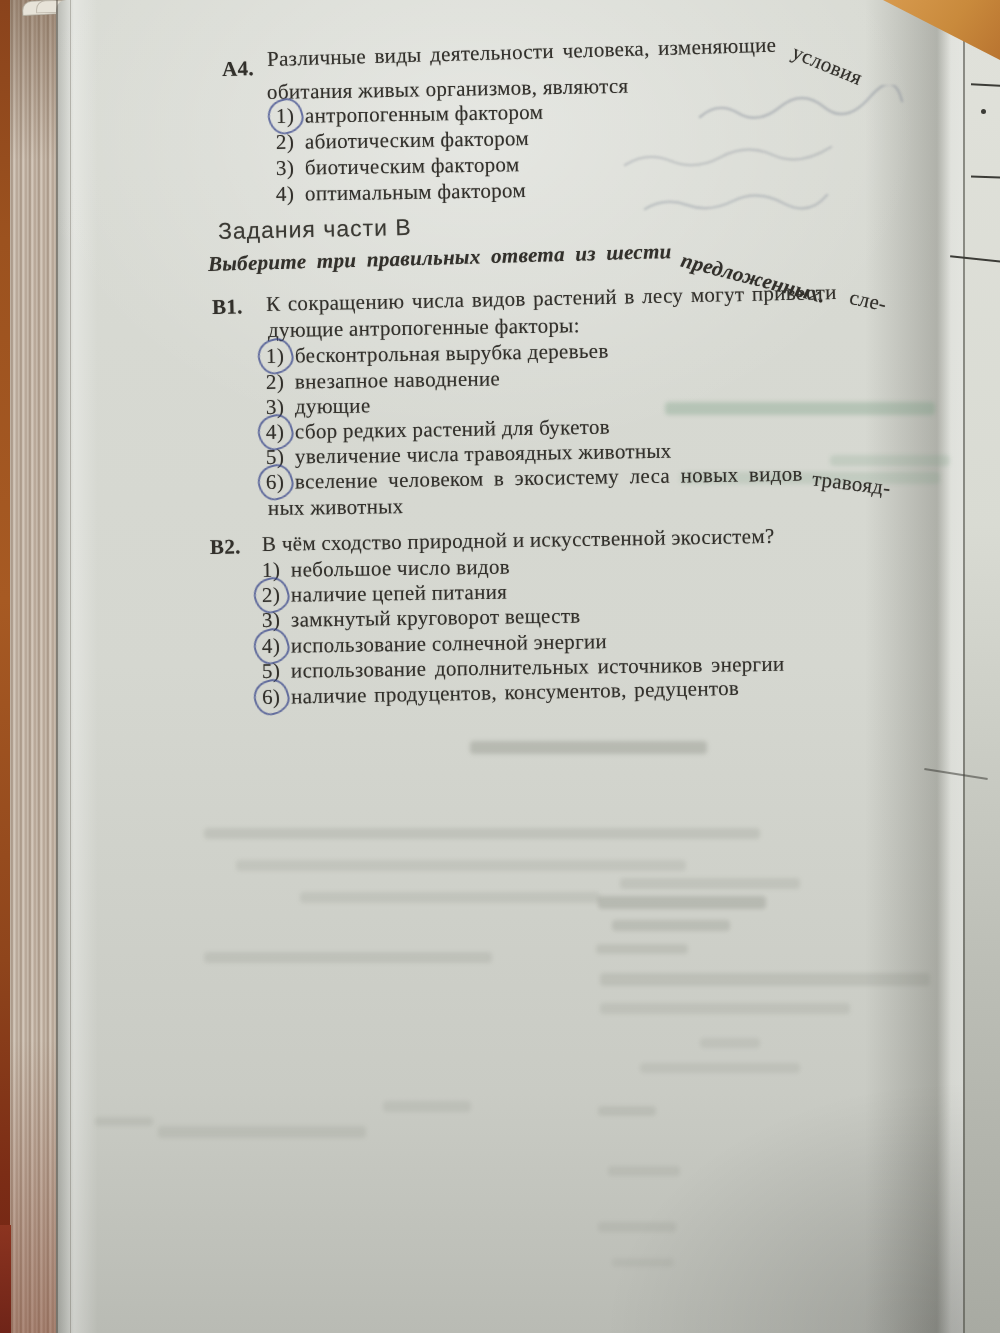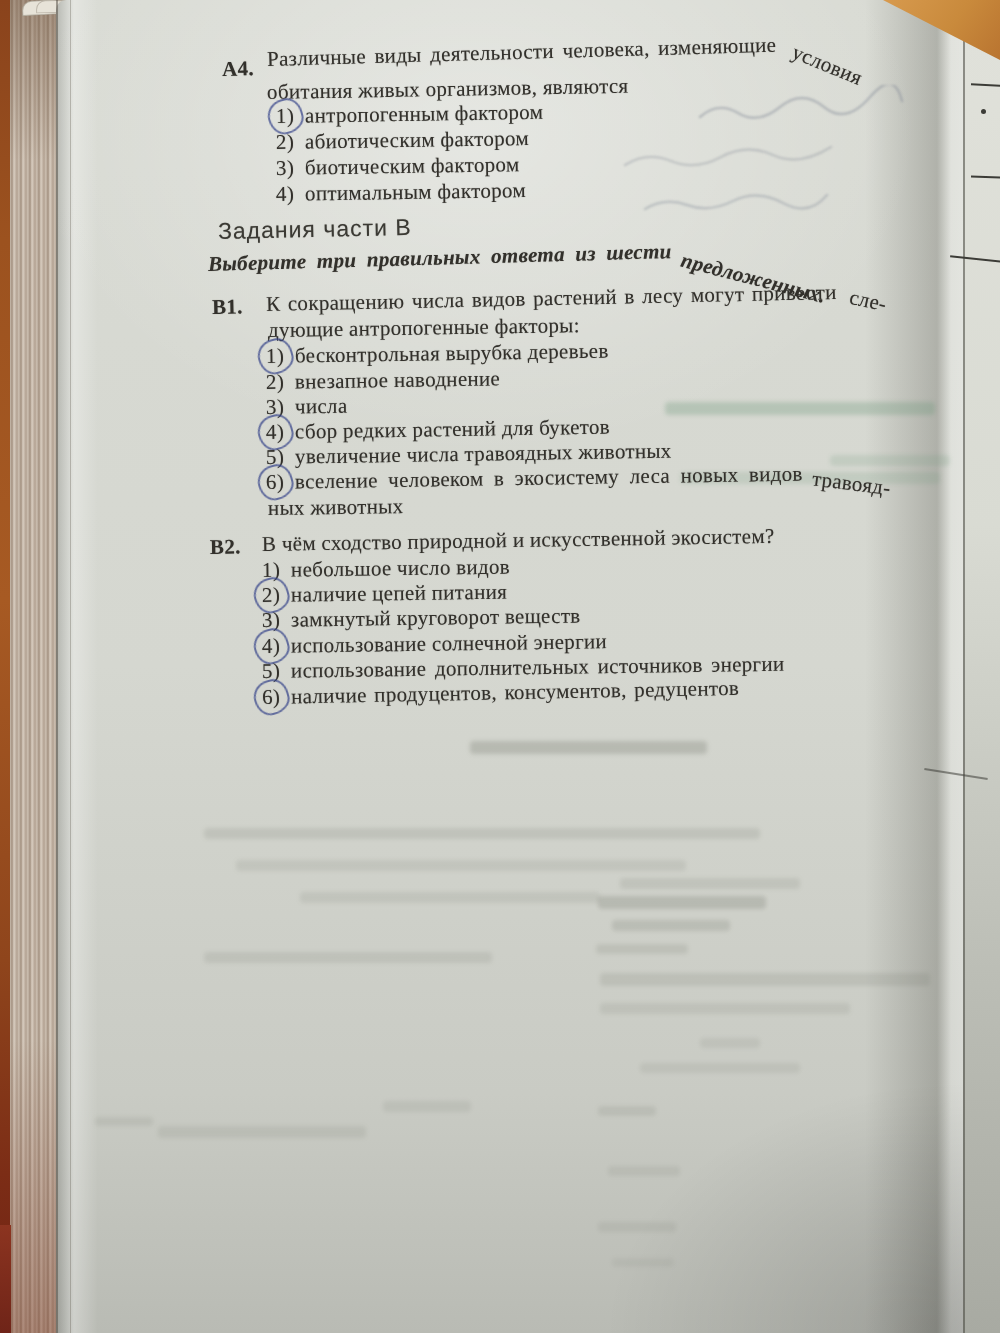--- a/index.html
+++ b/index.html
@@ -155,21 +155,21 @@
     <div class="t opt" style="left:266px;top:344px;transform:rotate(-.9deg);">
       <span class="num circled">1)</span>
       <span>бесконтрольная вырубка деревьев</span>
     </div>
     <div class="t opt" style="left:266px;top:370px;transform:rotate(-.9deg);">
       <span class="num">2)</span>
       <span>внезапное наводнение</span>
     </div>
     <div class="t opt" style="left:266px;top:395px;transform:rotate(-.9deg);">
       <span class="num">3)</span>
-      <span>числа</span>
+      <span>дующие</span>
     </div>
     <div class="t opt" style="left:266px;top:420px;transform:rotate(-.9deg);">
       <span class="num circled">4)</span>
       <span>сбор редких растений для букетов</span>
     </div>
     <div class="t opt" style="left:266px;top:445px;transform:rotate(-.9deg);">
       <span class="num">5)</span>
       <span>увеличение числа травоядных животных</span>
     </div>
     <div class="t opt" style="left:266px;top:470px;transform:rotate(-.9deg);word-spacing:5px;">

